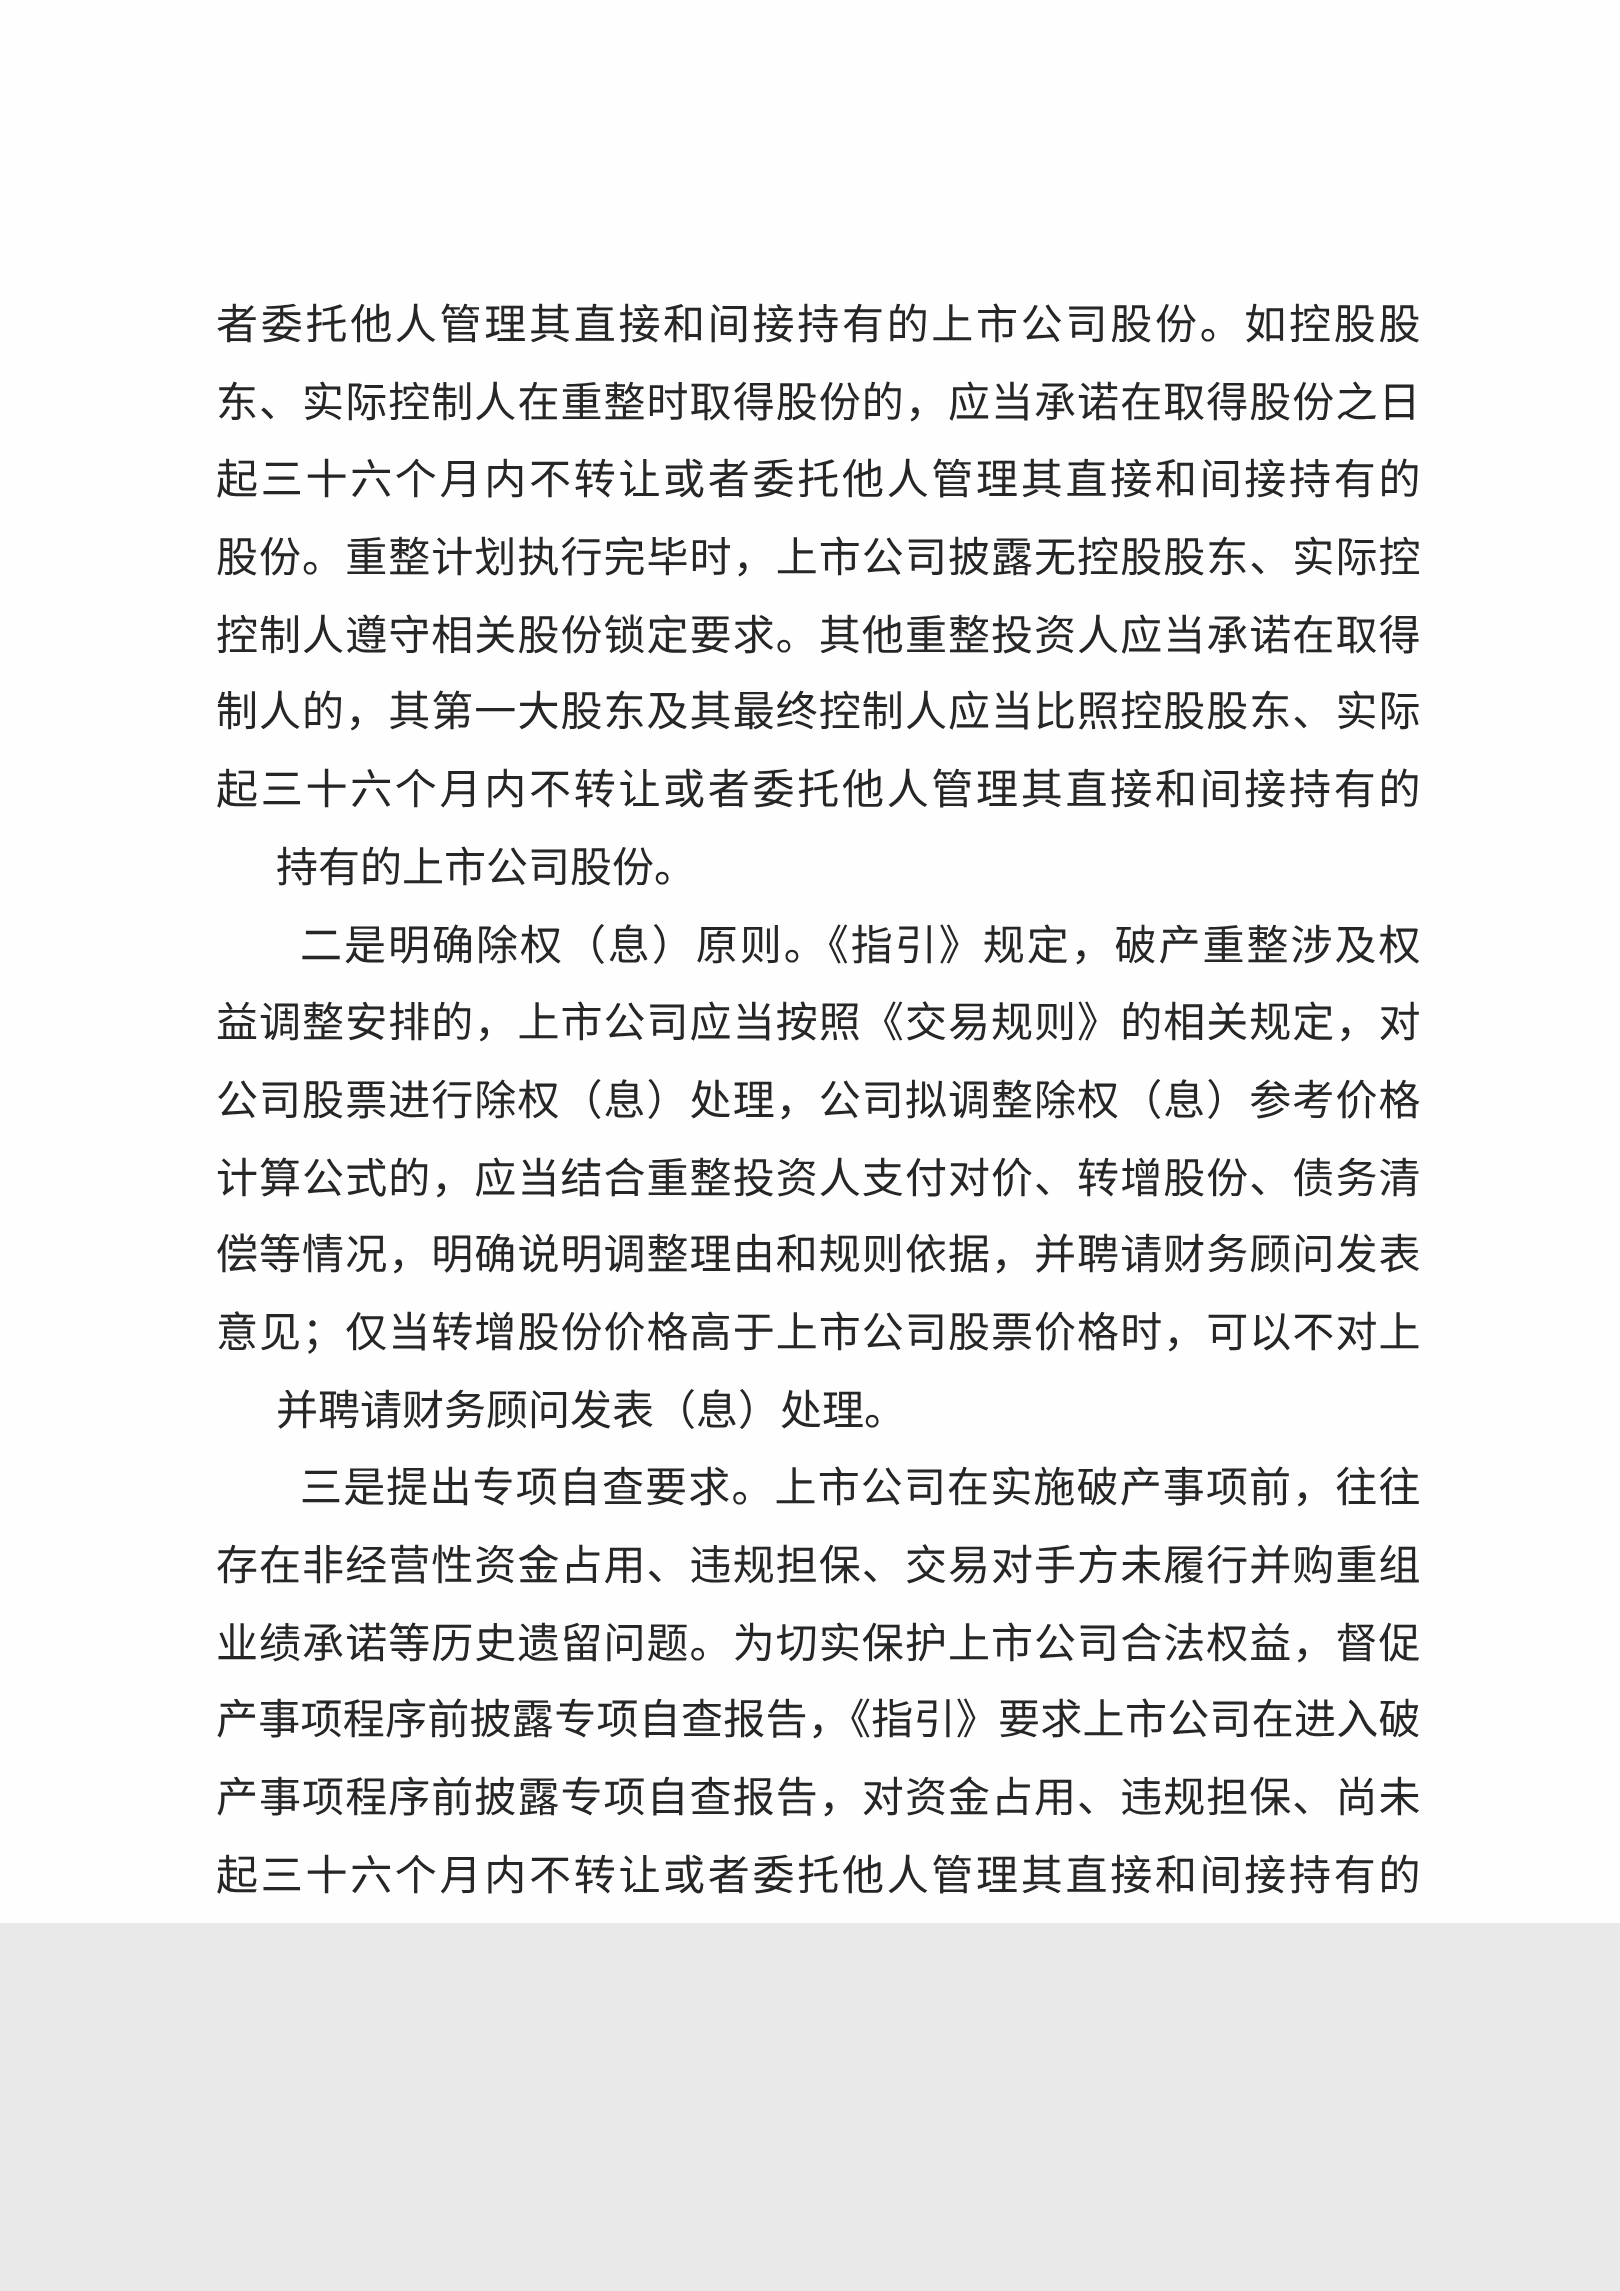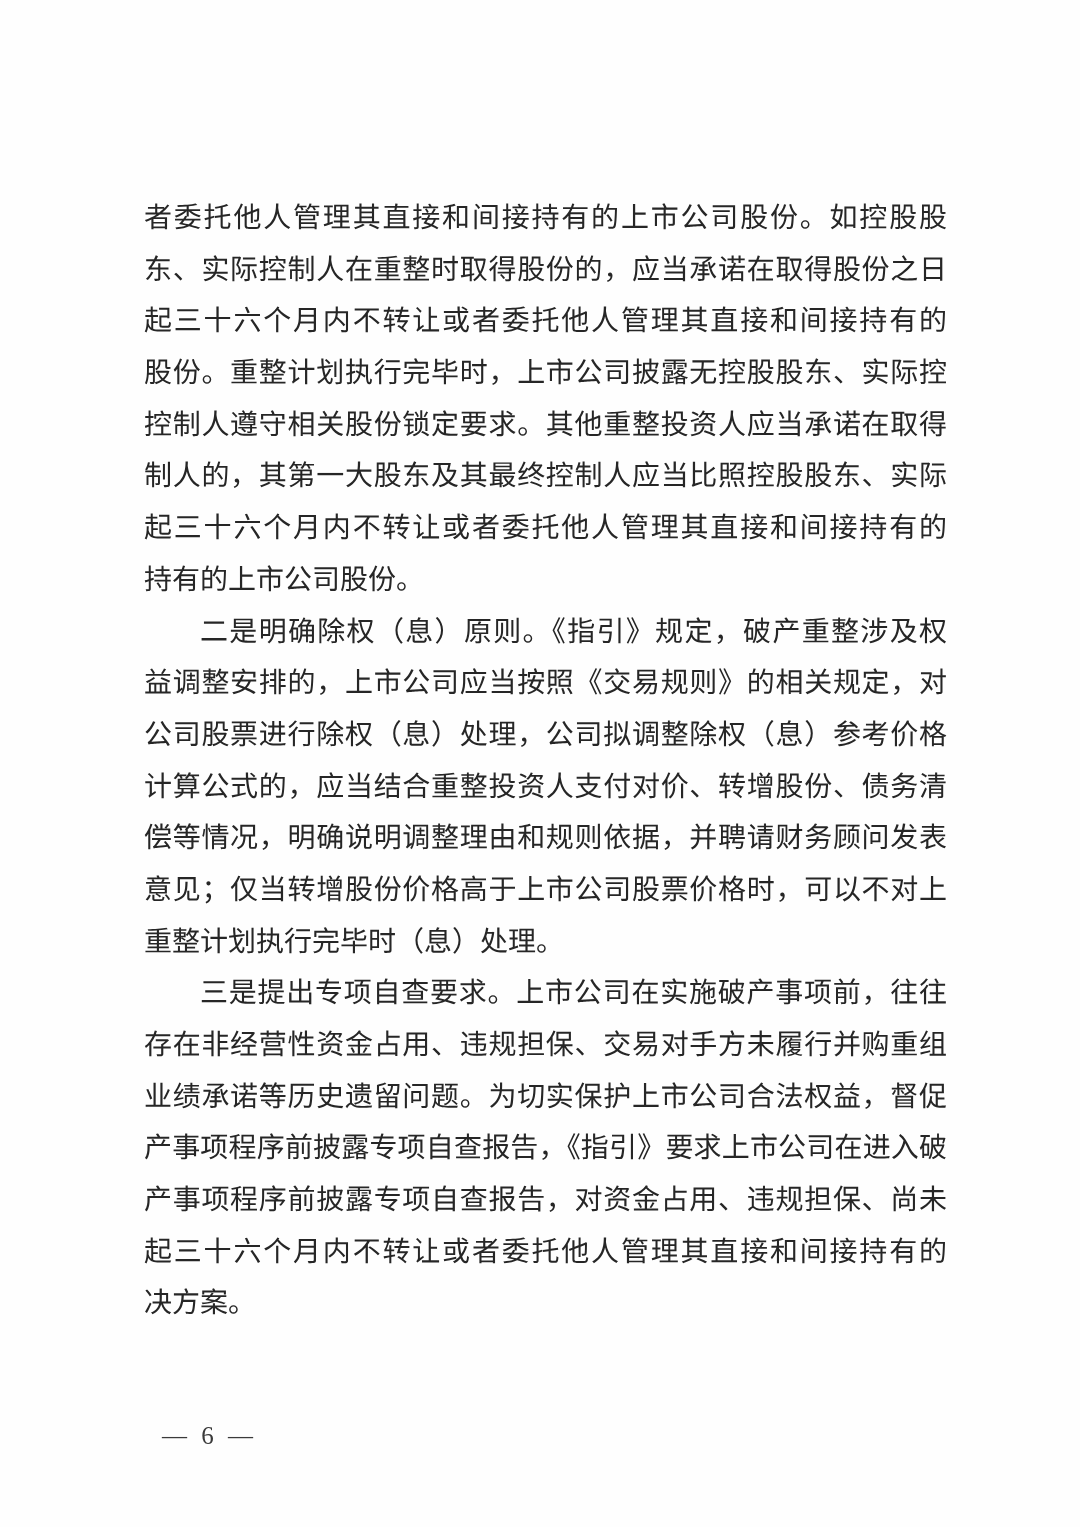--- a/index.html
+++ b/index.html
@@ -3,21 +3,21 @@
 <meta charset="utf-8">
 <style>
   html, body {
     margin: 0;
     padding: 0;
     background: #e9e9e9;
   }
   .page {
     position: relative;
     width: 1080px;
-    height: 1527px;
+    height: 1282px;
     margin: 0 auto;
     background: #fefefe;
     overflow: hidden;
     font-family: "Liberation Serif", "DejaVu Serif", serif;
     text-decoration: underline;
   }
   .text-block {
     position: absolute;
     left: 144px;
     top: 192px;
@@ -39,20 +39,21 @@
     overflow: visible;
   }
   
   .line.full {
     text-align-last: justify;
     white-space: normal;
   }
   .line.last {
     text-align: center;
     text-align-last: left;
+    margin-left: 40px;
   }
   .line.indent {
     text-indent: 2em;
   }
   .footer {
     position: absolute;
     left: 162px;
     top: 1421px;
     font-size: 25px;
     line-height: 30px;
@@ -76,21 +77,21 @@
         <div class="line full">起三十六个月内不转让或者委托他人管理其直接和间接持有的</div>
         <div class="line last">持有的上市公司股份。</div>
       </div>
       <div class="paragraph">
         <div class="line full indent">二是明确除权（息）原则。《指引》规定，破产重整涉及权</div>
         <div class="line full">益调整安排的，上市公司应当按照《交易规则》的相关规定，对</div>
         <div class="line full">公司股票进行除权（息）处理，公司拟调整除权（息）参考价格</div>
         <div class="line full">计算公式的，应当结合重整投资人支付对价、转增股份、债务清</div>
         <div class="line full">偿等情况，明确说明调整理由和规则依据，并聘请财务顾问发表</div>
         <div class="line full">意见；仅当转增股份价格高于上市公司股票价格时，可以不对上</div>
-        <div class="line last">重整计划执行完毕时（息）处理。</div>
+        <div class="line last">并聘请财务顾问发表（息）处理。</div>
       </div>
       <div class="paragraph">
         <div class="line full indent">三是提出专项自查要求。上市公司在实施破产事项前，往往</div>
         <div class="line full">存在非经营性资金占用、违规担保、交易对手方未履行并购重组</div>
         <div class="line full">业绩承诺等历史遗留问题。为切实保护上市公司合法权益，督促</div>
         <div class="line full">产事项程序前披露专项自查报告，《指引》要求上市公司在进入破</div>
         <div class="line full">产事项程序前披露专项自查报告，对资金占用、违规担保、尚未</div>
         <div class="line full">起三十六个月内不转让或者委托他人管理其直接和间接持有的</div>
         <div class="line last">决方案。</div>
       </div>

